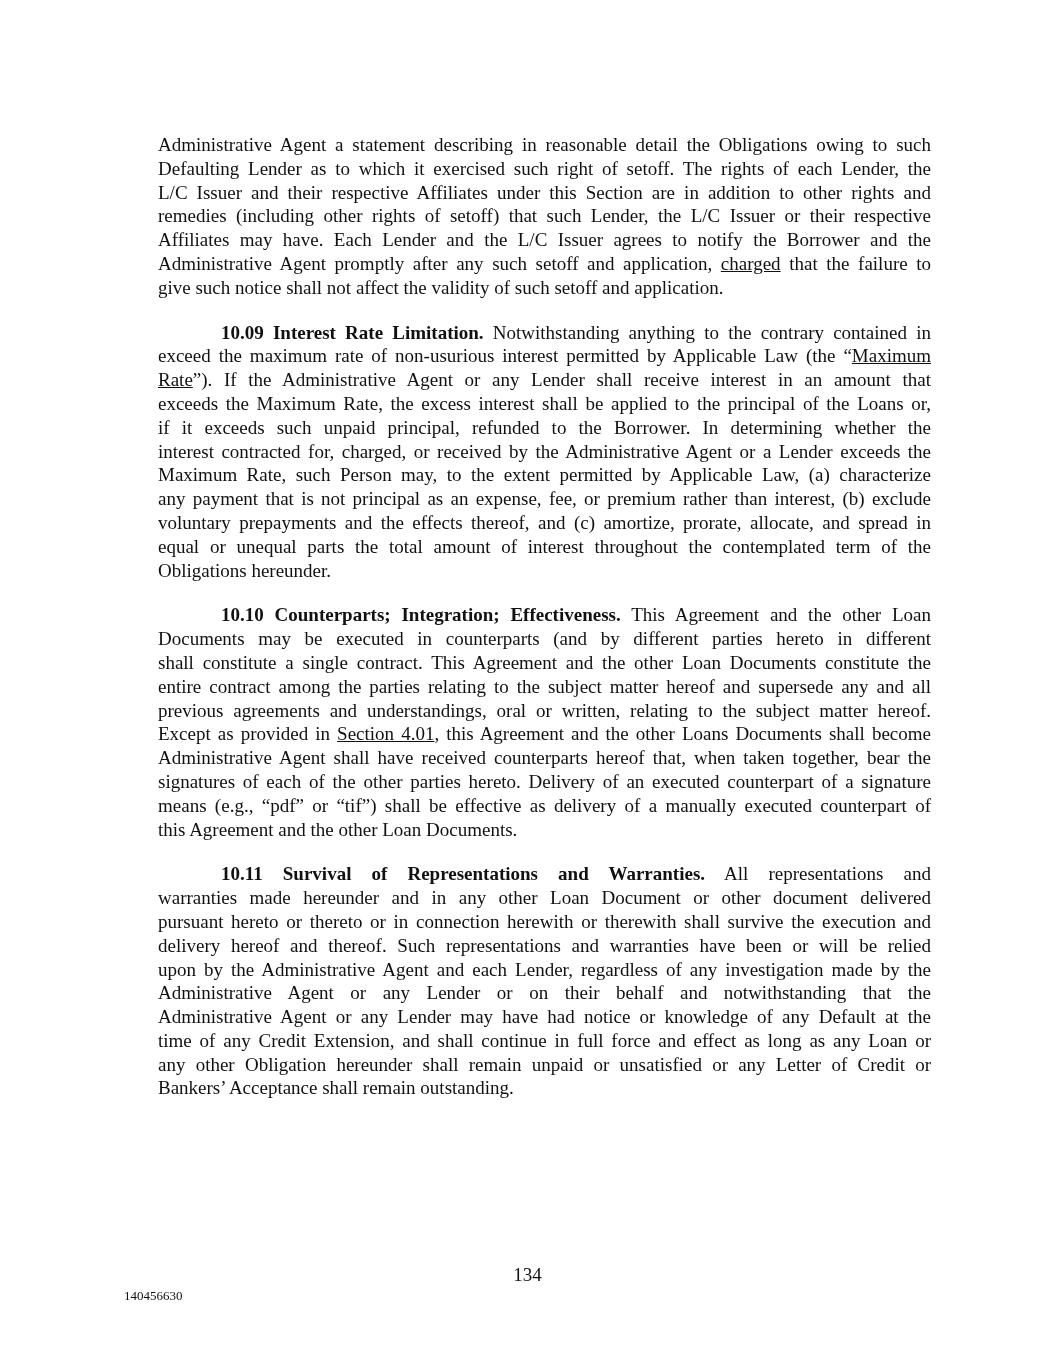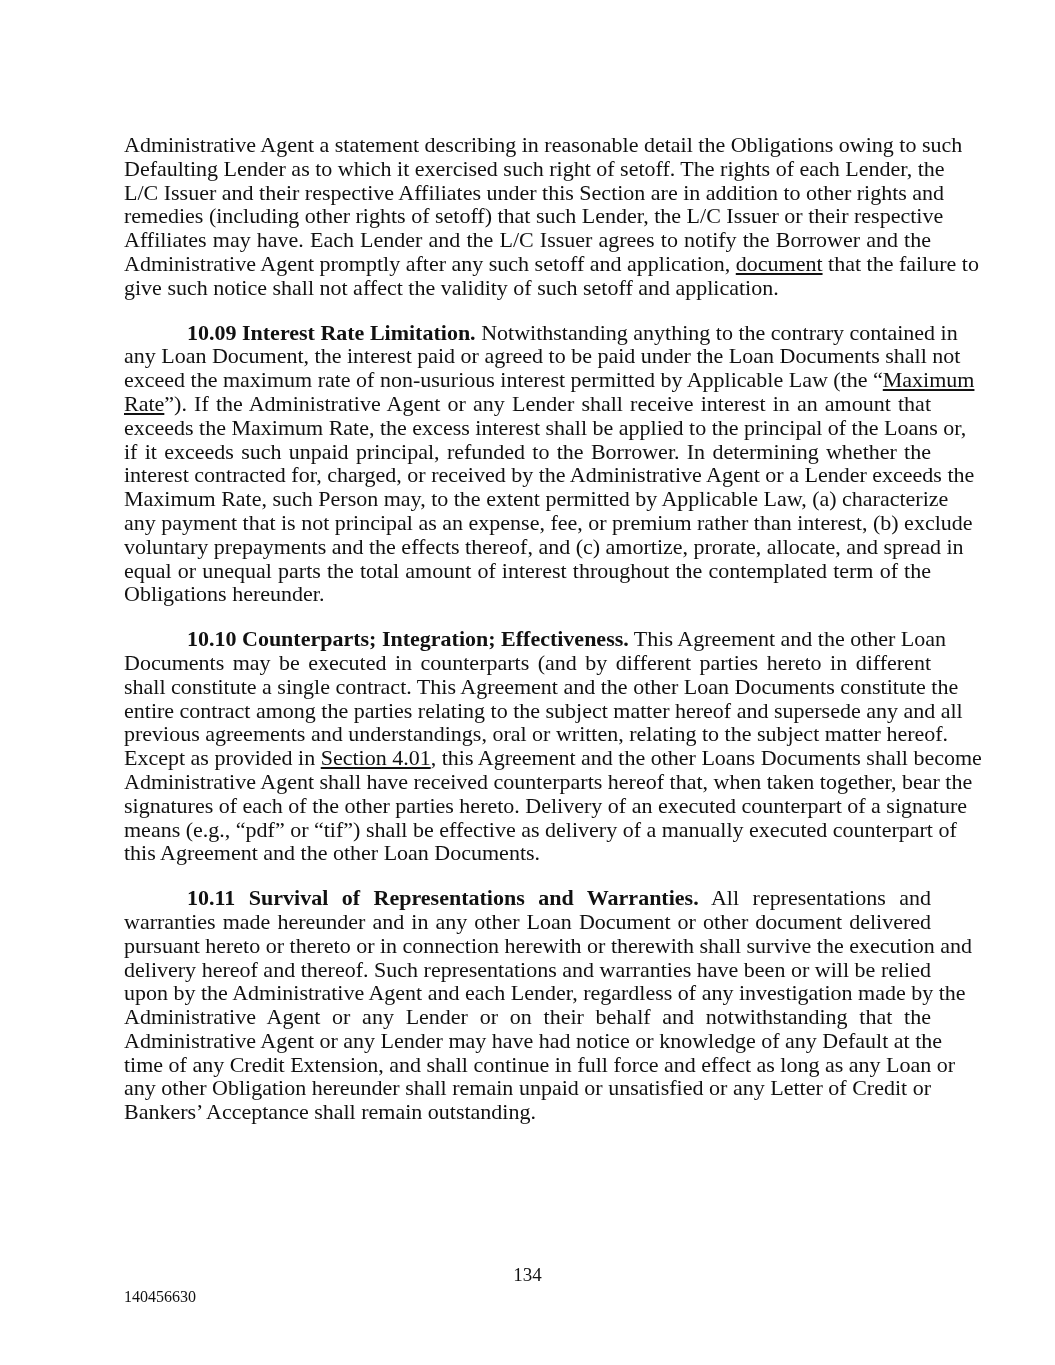--- a/index.html
+++ b/index.html
@@ -1,47 +1,46 @@
 <!DOCTYPE html>
 <html><head>
 <meta charset="utf-8">
 <style>
   html, body { margin: 0; padding: 0; background: #ffffff; }
   body { width: 1055px; height: 1365px; position: relative; overflow: hidden;
          font-family: "Liberation Serif", "DejaVu Serif", serif; color: #111; }
   .page { position: absolute; left: 124px; top: 133px; width: 807px; }
   .para { margin: 0 0 21px 0; }
-  .line { display: block; font-size: 22px; line-height: 23.8px; height: 23.8px;
-          white-space: nowrap; text-align: justify; text-align-last: justify; overflow: visible; }
+  .line { display: block; font-size: 19px; line-height: 23.8px; height: 23.8px;
+          white-space: nowrap; text-align: justify; text-align-last: justify; overflow: visible; margin-left: 34px; }
   .line.last { text-align-last: left; }
   .indent { padding-left: 63px; }
   .b { font-weight: bold; }
   .u { text-decoration: underline; }
   .pagenum { position: absolute; left: 0; width: 1055px; top: 1264px; text-align: center;
              font-size: 19px; }
-  .docid { position: absolute; left: 124px; top: 1288px; font-size: 16px; }
+  .docid { position: absolute; left: 124px; top: 1288px; font-size: 13px; }
 </style>
 </head>
 <body>
 
 <div class="page">
 
   <div class="para">
     <span class="line">Administrative Agent a statement describing in reasonable detail the Obligations owing to such</span>
     <span class="line">Defaulting Lender as to which it exercised such right of setoff.  The rights of each Lender, the</span>
     <span class="line">L/C Issuer and their respective Affiliates under this Section are in addition to other rights and</span>
     <span class="line">remedies (including other rights of setoff) that such Lender, the L/C Issuer or their respective</span>
     <span class="line">Affiliates may have.  Each Lender and the L/C Issuer agrees to notify the Borrower and the</span>
-    <span class="line"><span>Administrative Agent promptly after any such setoff and application, </span><span class="u">document</span><span> that the failure to</span></span>
+    <span class="line"><span>Administrative Agent promptly after any such setoff and application, </span><span class="u">charged</span><span> that the failure to</span></span>
     <span class="line last">give such notice shall not affect the validity of such setoff and application.</span>
   </div>
 
   <div class="para">
     <span class="line indent"><span class="b">10.09   Interest Rate Limitation.</span><span>  Notwithstanding anything to the contrary contained in</span></span>
-    <span class="line">any Loan Document, the interest paid or agreed to be paid under the Loan Documents shall not</span>
     <span class="line"><span>exceed the maximum rate of non-usurious interest permitted by Applicable Law (the “</span><span class="u">Maximum</span></span>
     <span class="line"><span class="u">Rate</span><span>”).  If the Administrative Agent or any Lender shall receive interest in an amount that</span></span>
     <span class="line">exceeds the Maximum Rate, the excess interest shall be applied to the principal of the Loans or,</span>
     <span class="line">if it exceeds such unpaid principal, refunded to the Borrower.  In determining whether the</span>
     <span class="line">interest contracted for, charged, or received by the Administrative Agent or a Lender exceeds the</span>
     <span class="line">Maximum Rate, such Person may, to the extent permitted by Applicable Law, (a) characterize</span>
     <span class="line">any payment that is not principal as an expense, fee, or premium rather than interest, (b) exclude</span>
     <span class="line">voluntary prepayments and the effects thereof, and (c) amortize, prorate, allocate, and spread in</span>
     <span class="line">equal or unequal parts the total amount of interest throughout the contemplated term of the</span>
     <span class="line last">Obligations hereunder.</span>

